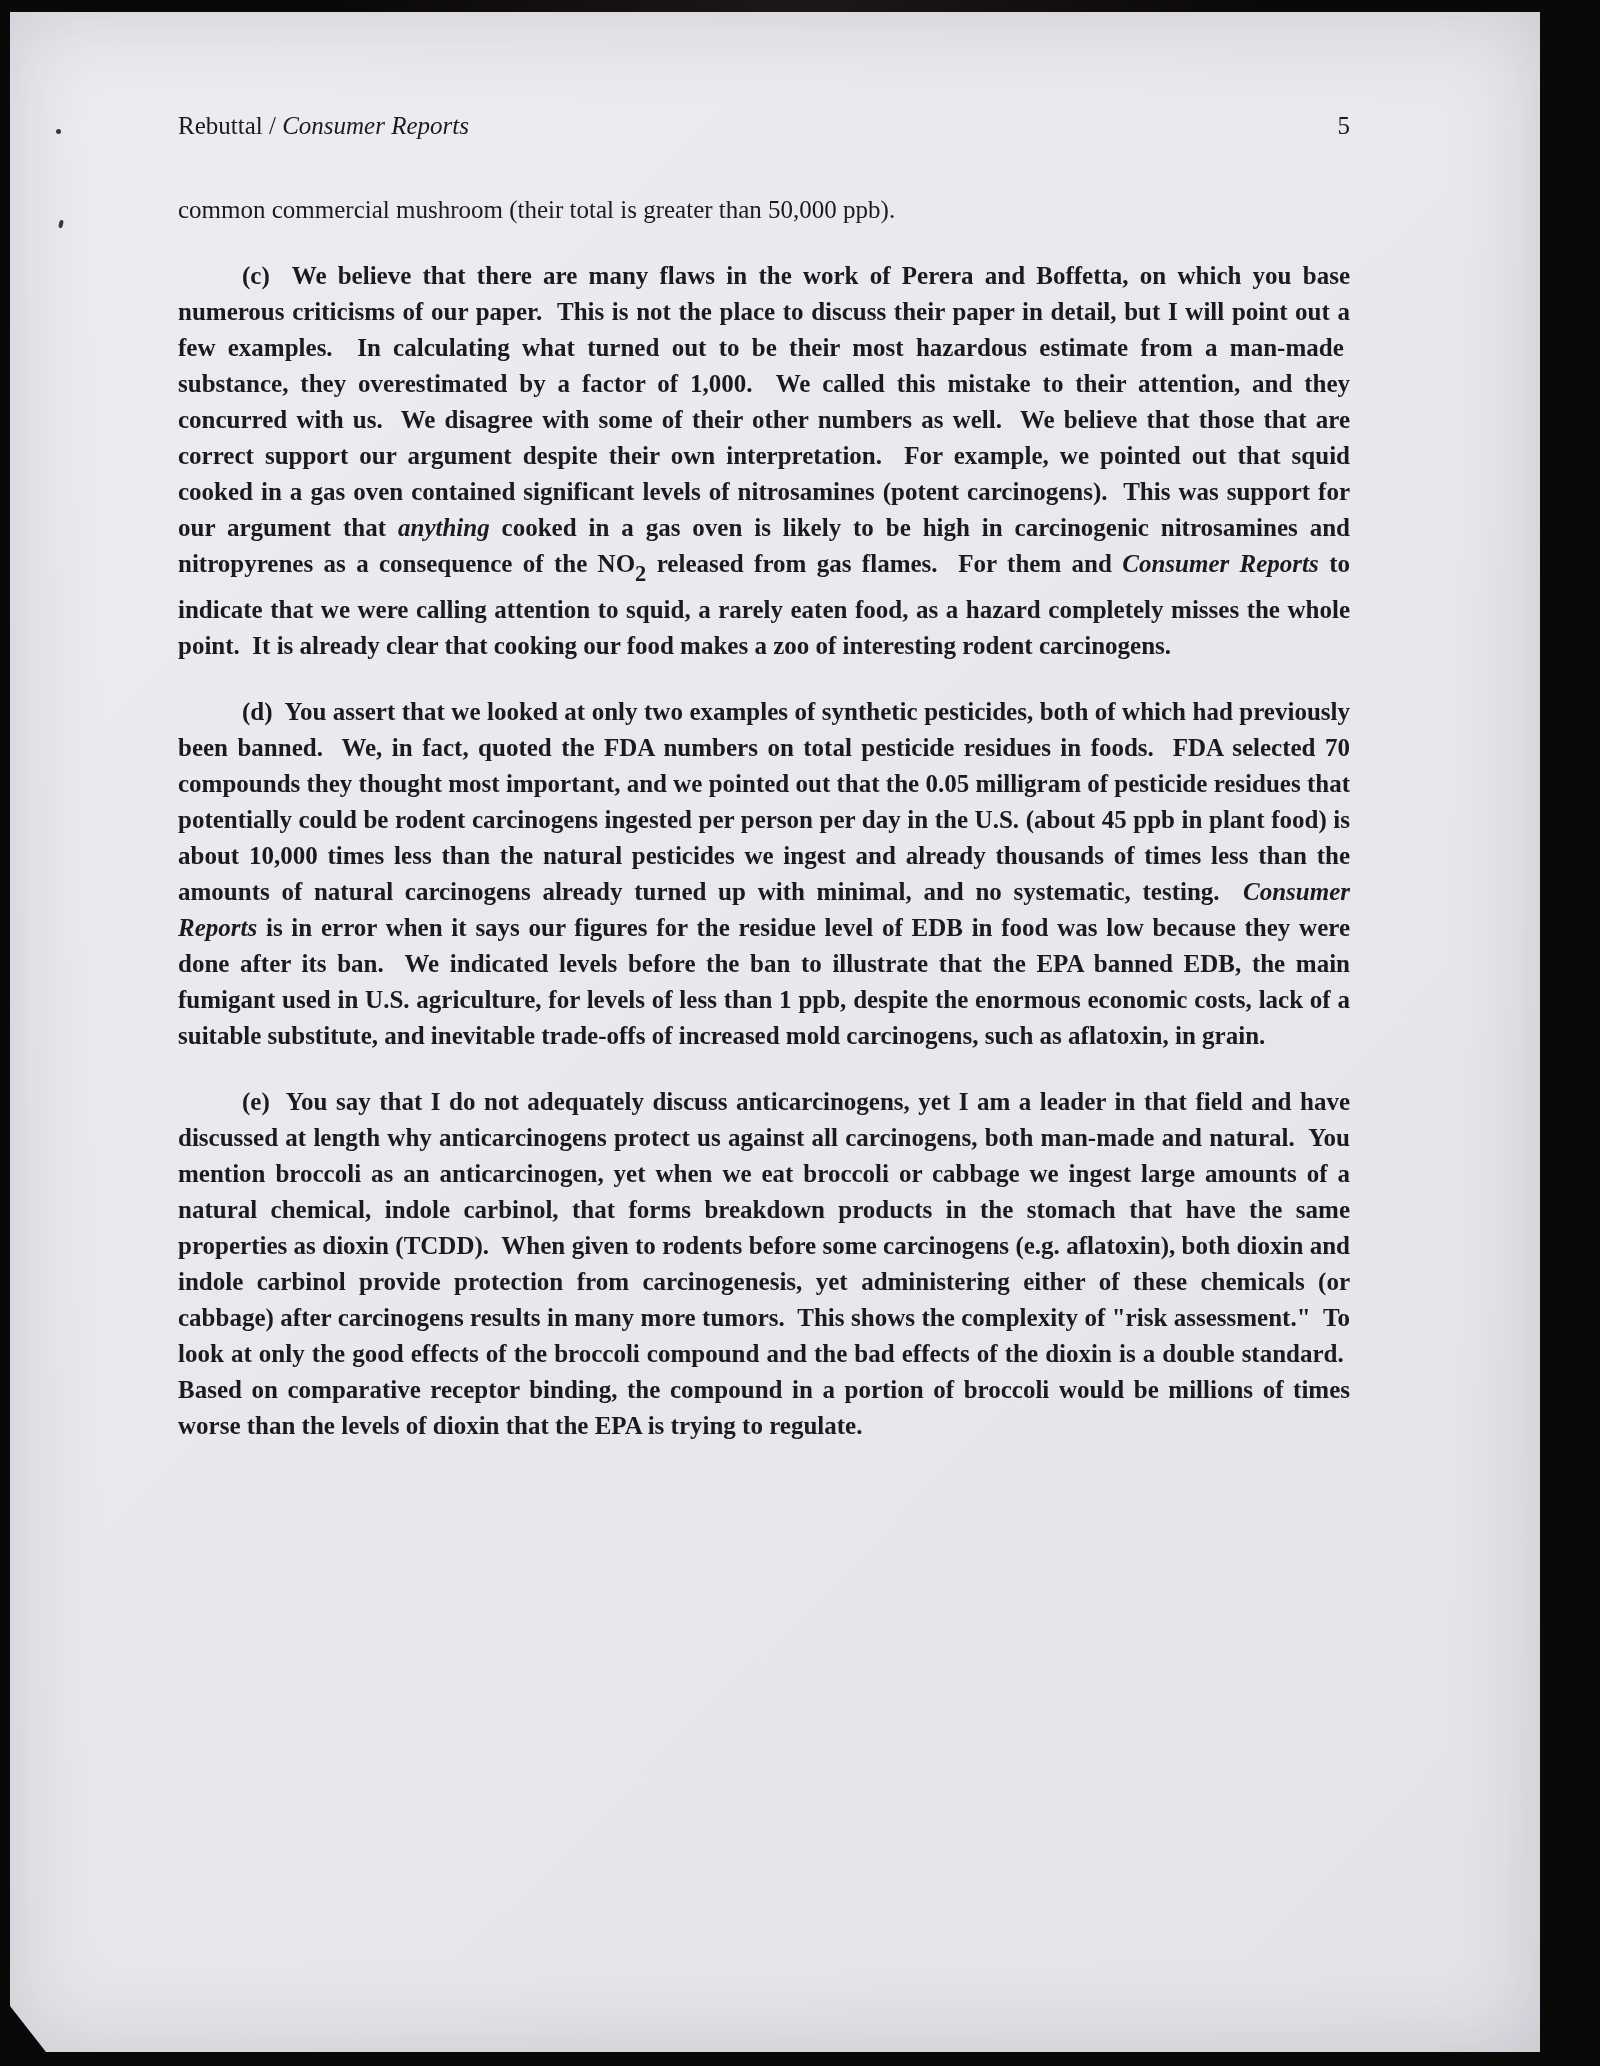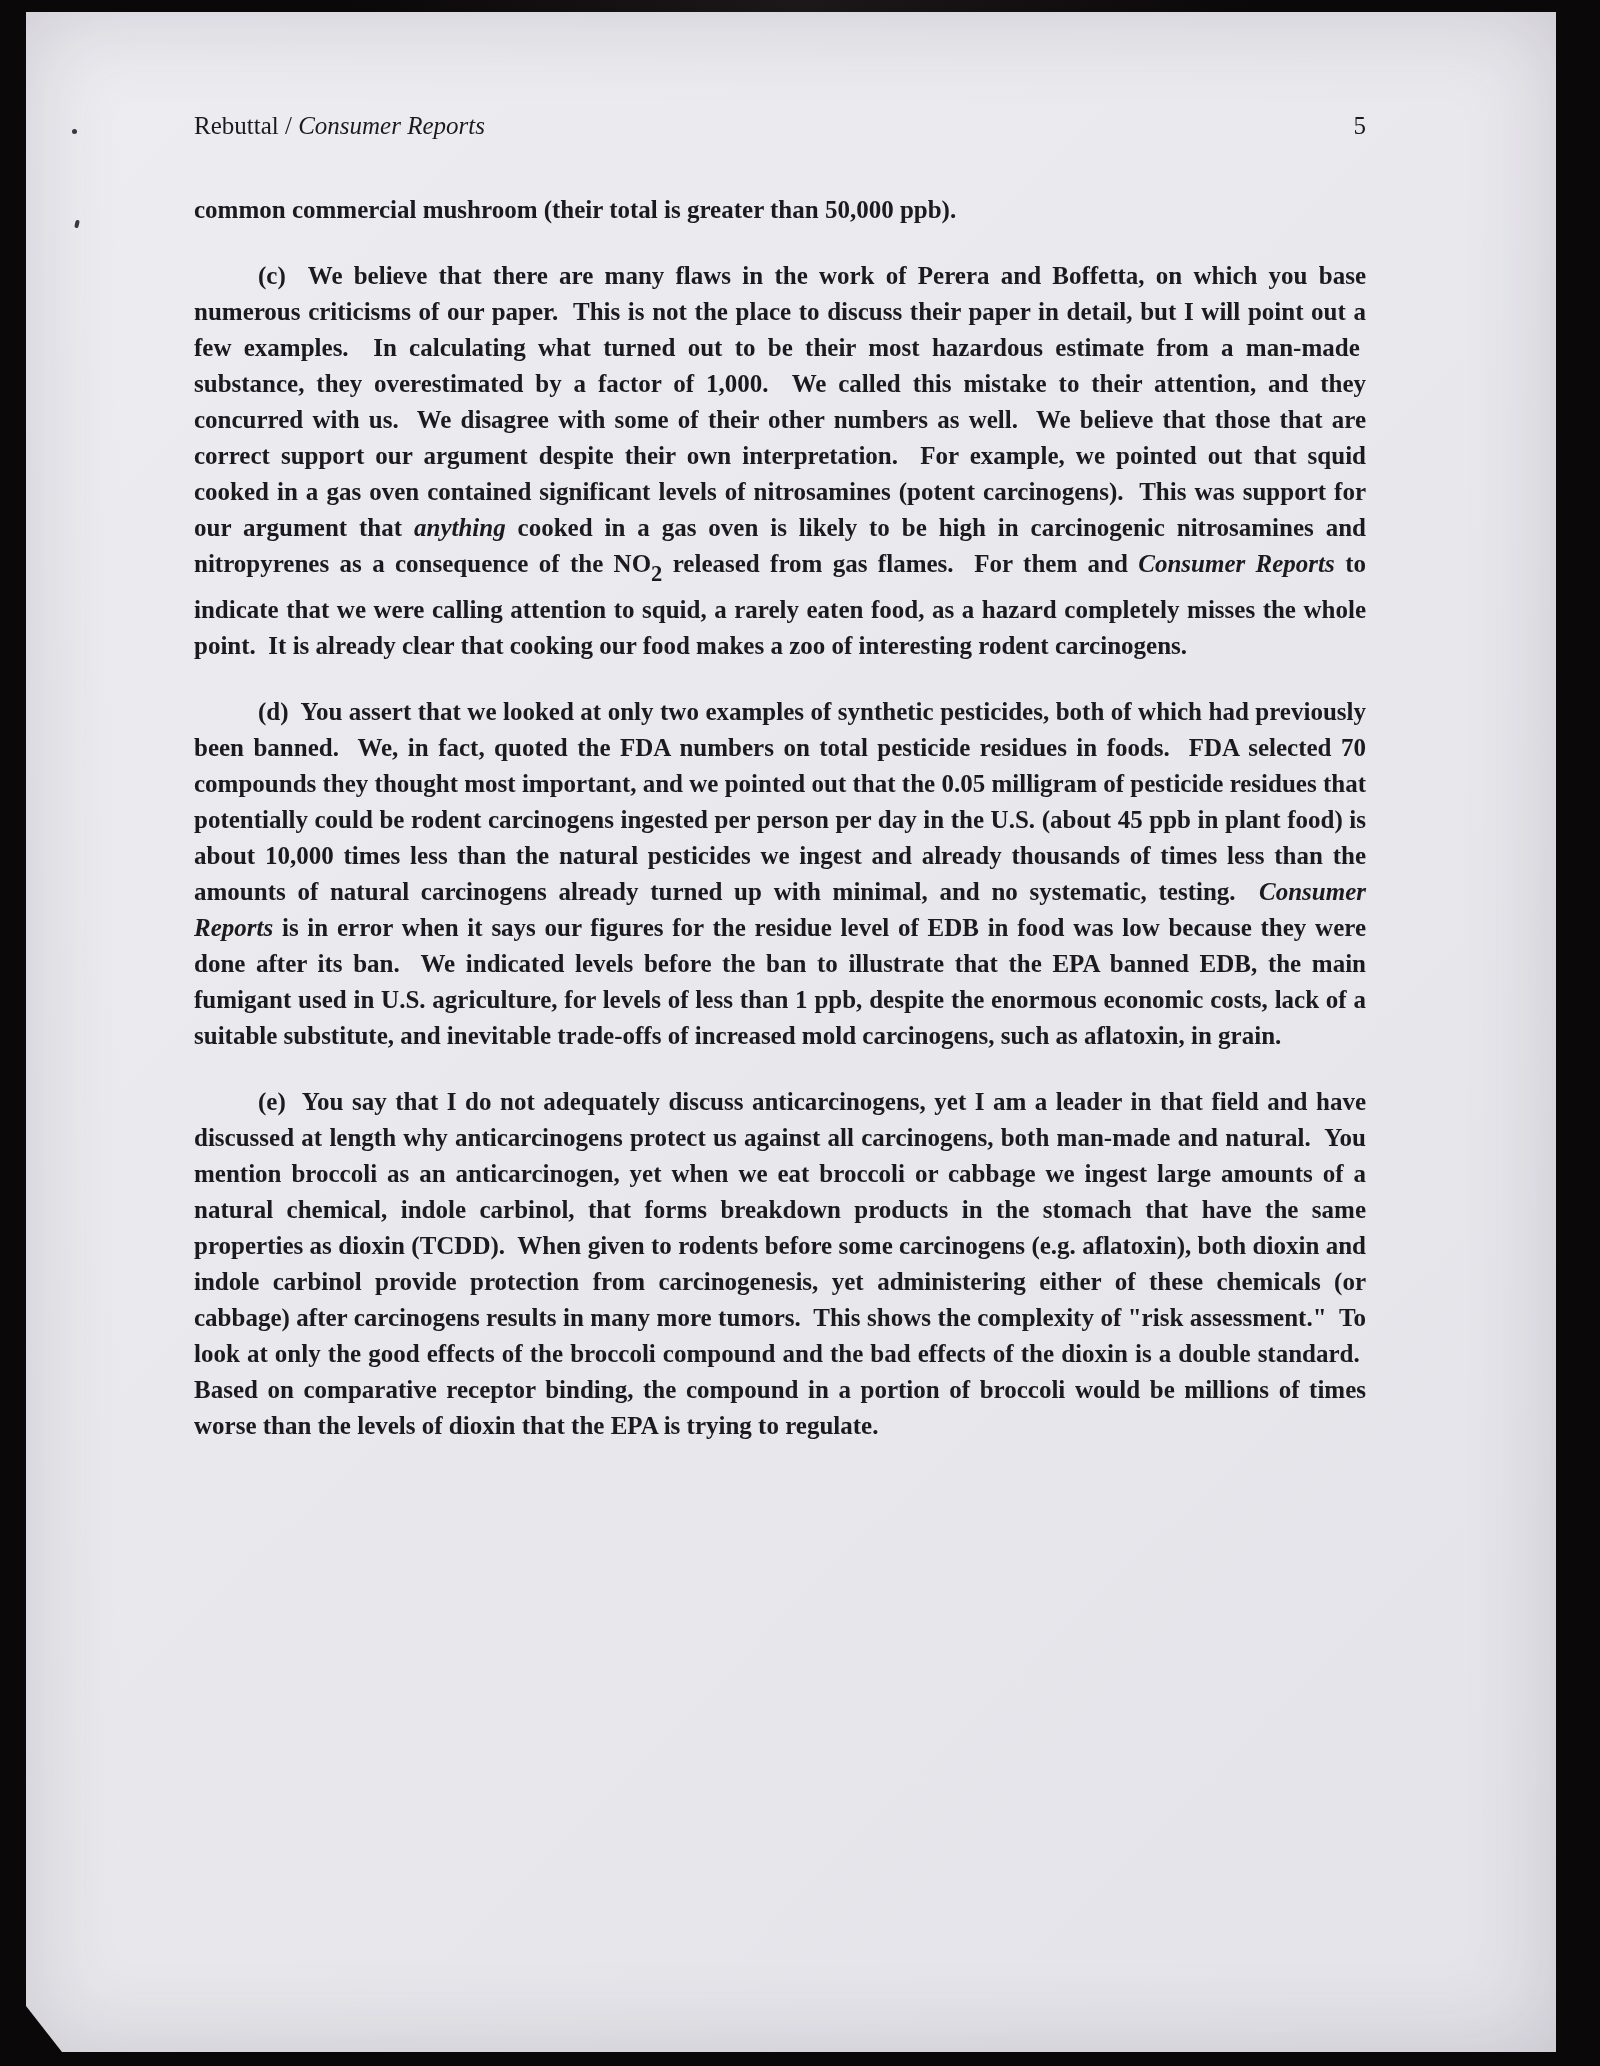--- a/index.html
+++ b/index.html
@@ -16,21 +16,21 @@
   }
   .scan-bg {
     position: absolute;
     inset: 0;
     background:
       radial-gradient(ellipse at 50% 0%, #1c1718 0%, #0b0809 40%),
       #0b0809;
   }
   .page {
     position: absolute;
-    left: 26px;
+    left: 10px;
     top: 12px;
     width: 1530px;
     height: 2040px;
     background: linear-gradient(135deg, #edecf1 0%, #e9e8ed 45%, #e4e3e9 100%);
     box-shadow: inset 0 0 90px rgba(60,55,70,0.18), 0 0 14px rgba(0,0,0,0.8);
     clip-path: polygon(0 0, 100% 0, 100% 100%, 36px 100%, 0 calc(100% - 46px));
     box-sizing: border-box;
     padding: 100px 190px 0 168px;
     color: #1b1a1c;
   }
@@ -45,21 +45,20 @@
   .doc-body {
     font-size: 25px;
     line-height: 36px;
     text-align: justify;
   }
   .doc-body p {
     margin: 30px 0;
   }
   .doc-body p:first-child {
     margin-top: 16px;
-    font-weight: bold;
   }
   .doc-body p.indent {
     text-indent: 64px;
     font-weight: bold;
   }
   .sb {
     font-size: 0.9em;
     vertical-align: -0.38em;
   }
   .speck {

